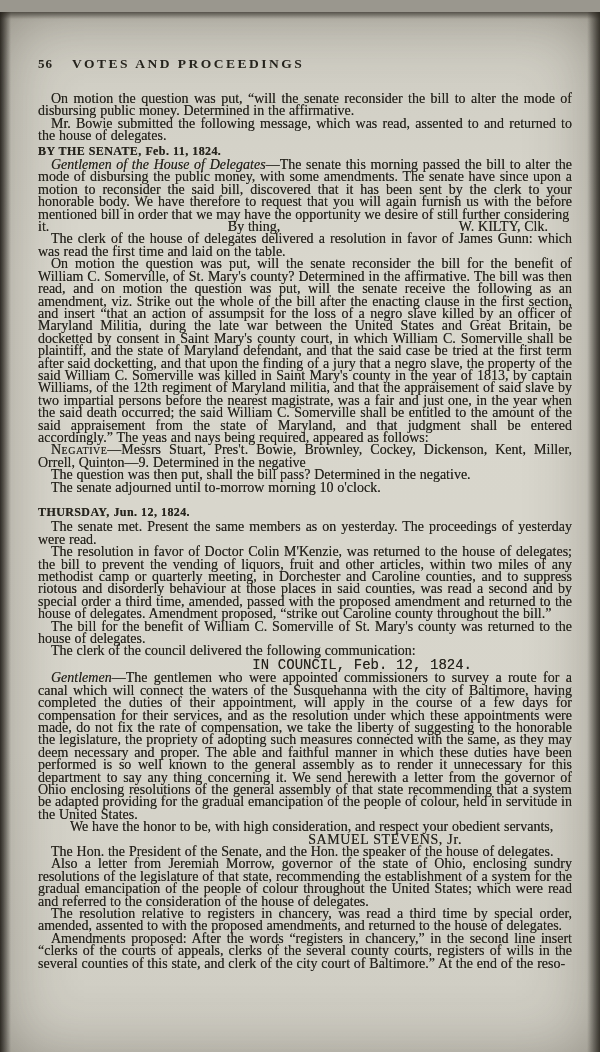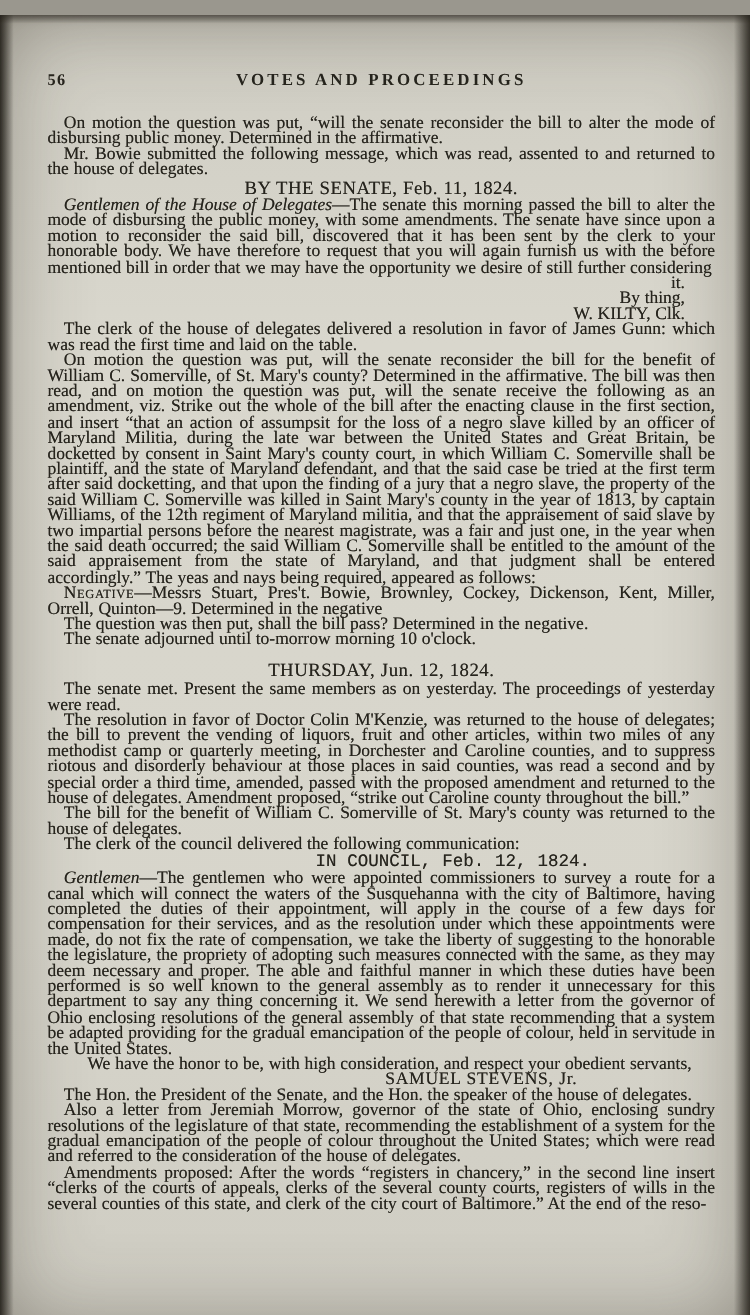--- a/index.html
+++ b/index.html
@@ -47,57 +47,56 @@
     margin-bottom: 21px;
   }
   .page-num {
     width: 34px;
     font-size: 13px;
     font-weight: bold;
     letter-spacing: 1px;
   }
   .running-title {
     flex: 1;
-    text-align: center;
+    text-align: left;
     font-size: 13.5px;
     font-weight: bold;
     letter-spacing: 2.5px;
     white-space: nowrap;
   }
   .hdr-spacer { width: 34px; }
   .para {
     font-size: 14px;
     line-height: 12.4px;
     text-align: justify;
     text-shadow: 0 0 0.5px rgba(35,32,26,0.65);
     word-spacing: 0.3px;
   }
   .indent { text-indent: 13px; }
   .indent-more { text-indent: 32px; text-align: left; }
   .heading {
-    text-align: center;
-    font-size: 15px;
+    font-size: 12px;
     letter-spacing: 0.4px;
     margin: 2px 0 2px 0;
+    font-weight: bold;
   }
   .heading-gap { margin: 12px 0 3px 0; }
   .heading-right {
     text-align: right;
     padding-right: 100px;
     margin: 1px 0 1px 0;
     font-family: Liberation Mono, monospace;
   }
   .lead-italic { font-style: italic; }
   .lead-caps { font-variant: small-caps; letter-spacing: 0.5px; }
   .byorder {
     display: flex;
     justify-content: space-between;
     padding-right: 24px;
     text-align: right;
-    flex-direction: column;
   }
   .sig {
     text-align: right;
     padding-right: 110px;
     letter-spacing: 0.6px;
   }
 </style>
 </head>
 <body>
 
@@ -157,20 +156,21 @@
       <p class="para indent"><span class="lead-italic">Gentlemen</span><span>—The gentlemen who were appointed commissioners to survey a route for a canal which will connect the waters of the Susquehanna with the city of Baltimore, having completed the duties of their appointment, will apply in the course of a few days for compensation for their services, and as the resolution under which these appointments were made, do not fix the rate of compensation, we take the liberty of suggesting to the honorable the legislature, the propriety of adopting such measures connected with the same, as they may deem necessary and proper.  The able and faithful manner in which these duties have been performed is so well known to the general assembly as to render it unnecessary for this department to say any thing concerning it.  We send herewith a letter from the governor of Ohio enclosing resolutions of the general assembly of that state recommending that a system be adapted providing for the gradual emancipation of the people of colour, held in servitude in the United States.</span></p>
 
       <p class="para indent-more">We have the honor to be, with high consideration, and respect your obedient servants,</p>
 
       <p class="para sig">SAMUEL STEVENS, Jr.</p>
 
       <p class="para indent">The Hon. the President of the Senate, and the Hon. the speaker of the house of delegates.</p>
 
       <p class="para indent">Also a letter from Jeremiah Morrow, governor of the state of Ohio, enclosing sundry resolutions of the legislature of that state, recommending the establishment of a system for the gradual emancipation of the people of colour throughout the United States; which were read and referred to the consideration of the house of delegates.</p>
 
+      <p class="para indent">The resolution relative to registers in chancery, was read a third time by special order, amended, assented to with the proposed amendments, and returned to the house of delegates.</p>
 
       <p class="para indent">Amendments proposed: After the words “registers in chancery,” in the second line insert “clerks of the courts of appeals, clerks of the several county courts, registers of wills in the several counties of this state, and clerk of the city court of Baltimore.”  At the end of the reso-</p>
 
     </div>
   </div>
 
   <div class="vignette"></div>
 </div>
 
 </body></html>

